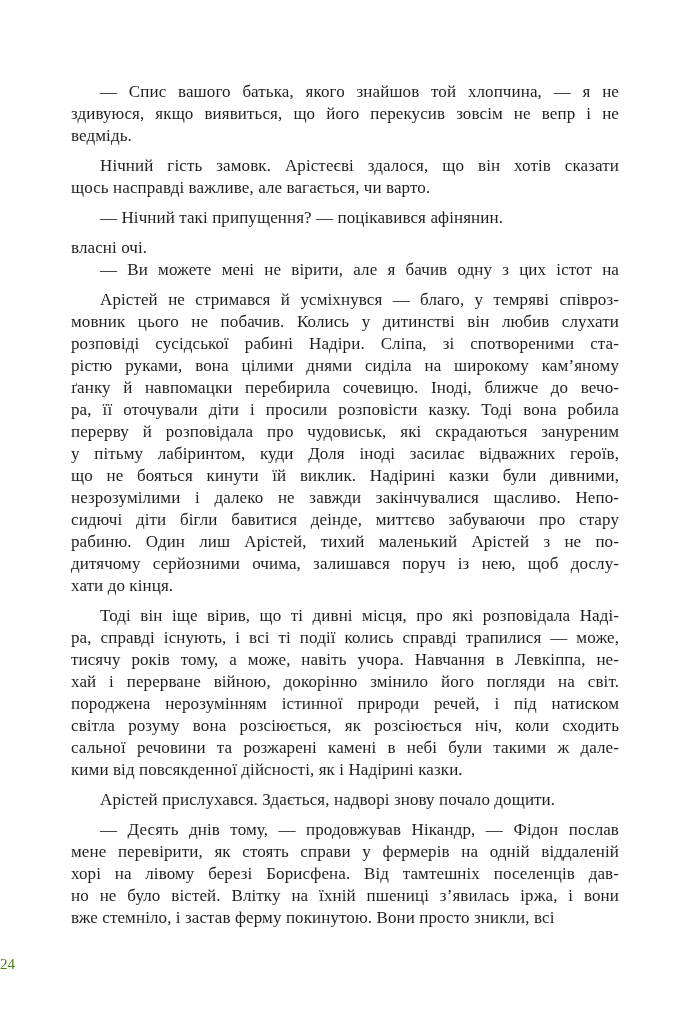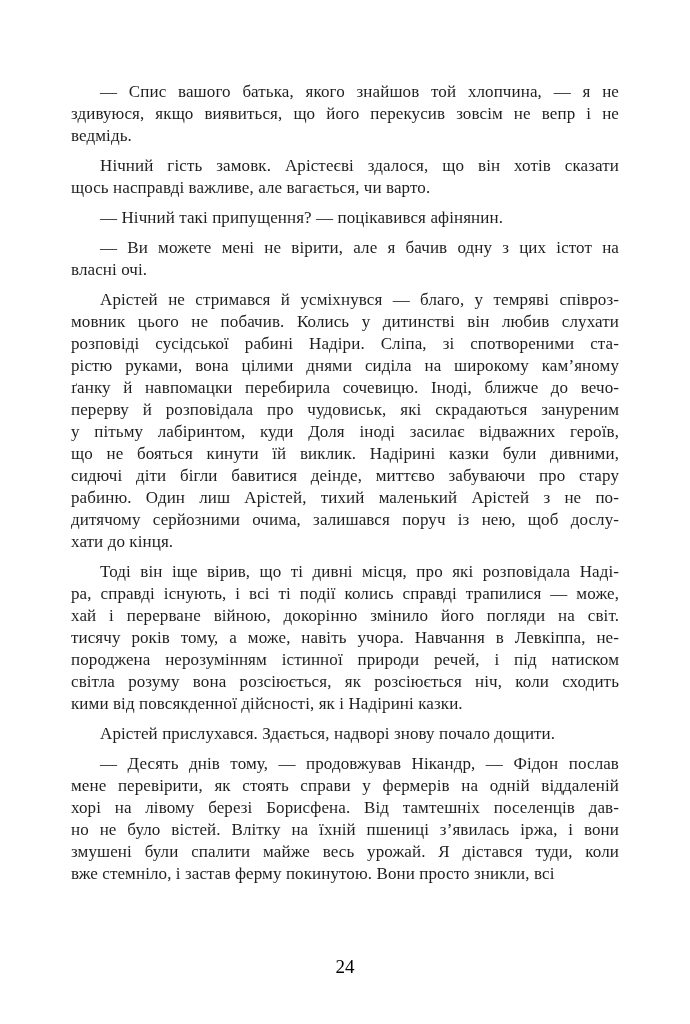--- a/index.html
+++ b/index.html
@@ -39,75 +39,77 @@
     text-indent: 29px;
   }
   .line.para-end {
     text-align-last: left;
   }
   .page-number {
     position: absolute;
     top: 956px;
     left: 0;
     width: 100%;
-    text-align: center;
-    font-size: 19px;
-    color: #000000;
+    text-align: left;
+    font-size: 15px;
+    color: #4d7c0f;
   }
 </style>
 </head>
 <body>
 
 <div class="page">
   <div class="text-block" id="text-block">
       <div class="paragraph">
         <div class="line para-start">— Спис вашого батька, якого знайшов той хлопчина, — я не</div>
         <div class="line">здивуюся, якщо виявиться, що його перекусив зовсім не вепр і не</div>
         <div class="line para-end">ведмідь.</div>
       </div>
       <div class="paragraph">
         <div class="line para-start">Нічний гість замовк. Арістеєві здалося, що він хотів сказати</div>
         <div class="line para-end">щось насправді важливе, але вагається, чи варто.</div>
       </div>
       <div class="paragraph">
         <div class="line para-start para-end">— Нічний такі припущення? — поцікавився афінянин.</div>
       </div>
       <div class="paragraph">
+        <div class="line para-end">власні очі.</div>
         <div class="line para-start">— Ви можете мені не вірити, але я бачив одну з цих істот на</div>
-        <div class="line para-end">власні очі.</div>
       </div>
       <div class="paragraph">
         <div class="line para-start">Арістей не стримався й усміхнувся — благо, у темряві співроз-</div>
         <div class="line">мовник цього не побачив. Колись у дитинстві він любив слухати</div>
         <div class="line">розповіді сусідської рабині Надіри. Сліпа, зі спотвореними ста-</div>
         <div class="line">рістю руками, вона цілими днями сиділа на широкому кам’яному</div>
         <div class="line">ґанку й навпомацки перебирила сочевицю. Іноді, ближче до вечо-</div>
+        <div class="line">ра, її оточували діти і просили розповісти казку. Тоді вона робила</div>
         <div class="line">перерву й розповідала про чудовиськ, які скрадаються зануреним</div>
         <div class="line">у пітьму лабіринтом, куди Доля іноді засилає відважних героїв,</div>
         <div class="line">що не бояться кинути їй виклик. Надірині казки були дивними,</div>
+        <div class="line">незрозумілими і далеко не завжди закінчувалися щасливо. Непо-</div>
         <div class="line">сидючі діти бігли бавитися деінде, миттєво забуваючи про стару</div>
         <div class="line">рабиню. Один лиш Арістей, тихий маленький Арістей з не по-</div>
         <div class="line">дитячому серйозними очима, залишався поруч із нею, щоб дослу-</div>
         <div class="line para-end">хати до кінця.</div>
       </div>
       <div class="paragraph">
         <div class="line para-start">Тоді він іще вірив, що ті дивні місця, про які розповідала Наді-</div>
         <div class="line">ра, справді існують, і всі ті події колись справді трапилися — може,</div>
+        <div class="line">тисячу років тому, а може, навіть учора. Навчання в Левкіппа, не-</div>
         <div class="line">хай і перерване війною, докорінно змінило його погляди на світ.</div>
-        <div class="line">тисячу років тому, а може, навіть учора. Навчання в Левкіппа, не-</div>
         <div class="line">породжена нерозумінням істинної природи речей, і під натиском</div>
         <div class="line">світла розуму вона розсіюється, як розсіюється ніч, коли сходить</div>
+        <div class="line">сальної речовини та розжарені камені в небі були такими ж дале-</div>
         <div class="line para-end">кими від повсякденної дійсності, як і Надірині казки.</div>
       </div>
       <div class="paragraph">
         <div class="line para-start para-end">Арістей прислухався. Здається, надворі знову почало дощити.</div>
       </div>
       <div class="paragraph">
         <div class="line para-start">— Десять днів тому, — продовжував Нікандр, — Фідон послав</div>
         <div class="line">мене перевірити, як стоять справи у фермерів на одній віддаленій</div>
         <div class="line">хорі на лівому березі Борисфена. Від тамтешніх поселенців дав-</div>
         <div class="line">но не було вістей. Влітку на їхній пшениці з’явилась іржа, і вони</div>
-        <div class="line">змушені були спалити майже весь урожай. Я дістався туди, коли</div>
         <div class="line para-end">вже стемніло, і застав ферму покинутою. Вони просто зникли, всі</div>
       </div>
     </div>
   <div class="page-number">24</div>
 </div>
 
 </body></html>

